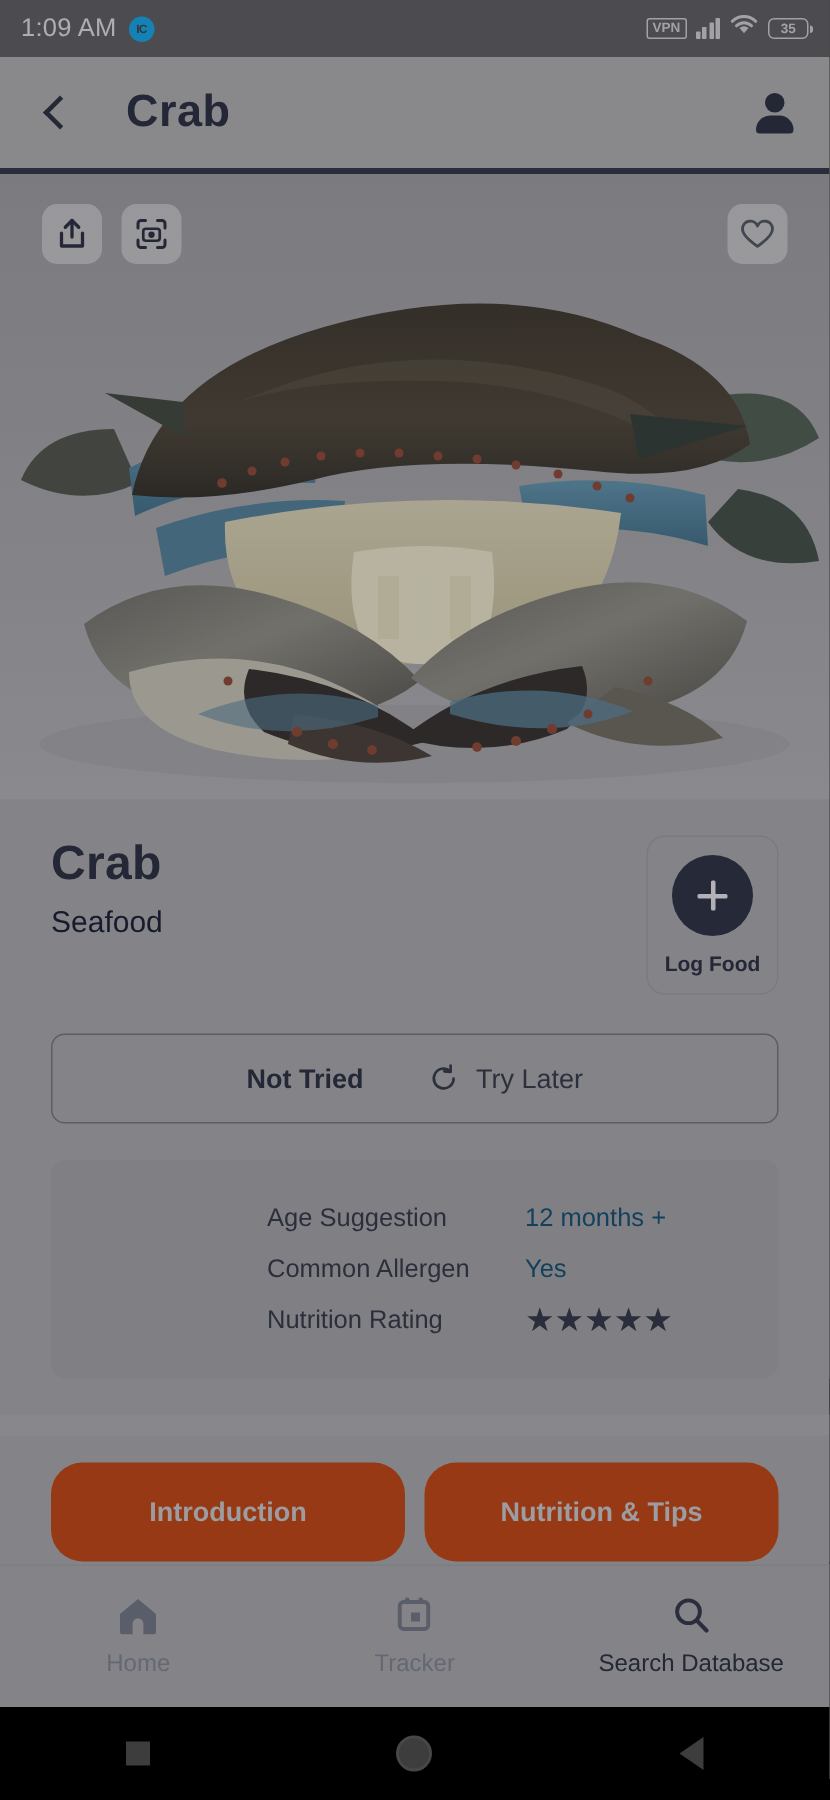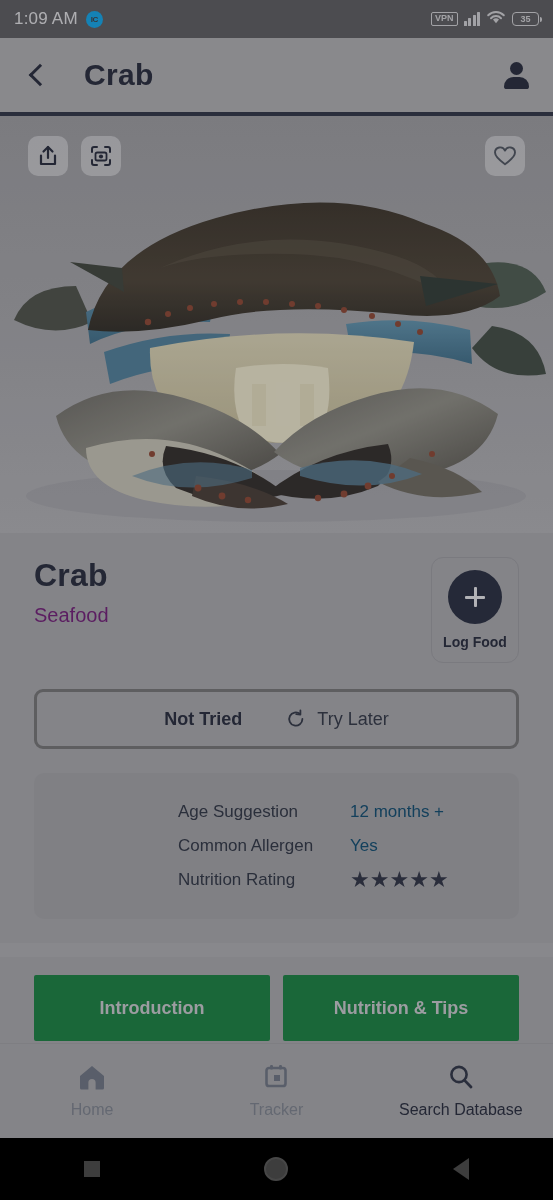--- a/index.html
+++ b/index.html
@@ -98,61 +98,61 @@
     display: flex; align-items: center; justify-content: center;
     cursor: pointer;
   }
   .icon-btn + .icon-btn { margin-left: 13px; }
   .icon-btn.heart { margin-left: auto; }
 
   
   .detail { background: #a8a8ab; padding: 24px 34px 0; }
   .title-row { display: flex; align-items: flex-start; }
   .food-title { font-size: 32px; font-weight: 700; color: #232838; letter-spacing:.2px; }
-  .food-cat { font-size: 20px; color: #701a75; margin-top: 10px; }
+  .food-cat { font-size: 20px; color: #0f172a; margin-top: 10px; }
   .log-food {
     margin-left: auto; width: 88px; padding: 12px 0 12px;
     border: 1px solid #9a9a9e; border-radius: 12px;
     display: flex; flex-direction: column; align-items: center; gap: 10px;
     cursor: pointer;
   }
   .plus-circle {
     width: 54px; height: 54px; border-radius: 50%;
     background: #242a3c; position: relative;
   }
   .plus-circle::before, .plus-circle::after {
     content:""; position:absolute; background:#e8e8ea; border-radius:1px;
   }
   .plus-circle::before { left:17px; top:25.5px; width:20px; height:3px; }
   .plus-circle::after  { left:25.5px; top:17px; width:3px; height:20px; }
   .log-label { font-size: 14px; font-weight: 700; color: #232838; }
 
   .status-box {
     margin-top: 26px; height: 60px;
-    border: 3px solid #737373; border-radius: 9px;
+    border: 1px solid #737373; border-radius: 9px;
     display: flex; align-items: center; justify-content: center; gap: 44px;
     cursor: pointer;
   }
   .st-nottried { font-size: 18px; font-weight: 700; color: #232838; }
   .st-trylater { font-size: 18px; color: #2e3442; display:flex; align-items:center; gap:11px; }
 
   .info-card {
     margin-top: 24px; background: #a3a3a6;
     border-radius: 10px; padding: 22px 0 22px 96px;
   }
   .info-row { display: flex; align-items: center; height: 34px; }
   .info-key { width: 172px; font-size: 17px; color: #2c3240; margin-left: 48px; }
   .info-val { font-size: 17px; color: #0c4a6e; }
   .stars { display: flex; gap: 4px; font-size: 22px; color: #2b3040; line-height: 1; }
 
   .divider-band { height: 14px; background: #aeaeb1; margin-top: 24px; }
 
   .tabs { display: flex; gap: 13px; padding: 18px 34px 0; background: #a8a8ab; }
   .tab {
-    flex: 1; height: 66px; border-radius: 2px; background: #15803d;
+    flex: 1; height: 66px; border-radius: 21px; background: #c2410c;
     display: flex; align-items: center; justify-content: center;
     font-size: 18px; font-weight: 600; color: #c9cacd; cursor: pointer;
   }
 
   
   .bottom-nav {
     position: absolute; left: 0; right: 0; bottom: 62px;
     height: 95px; background: #a8a8ab;
     display: flex; align-items: center; border-top: 1px solid #a0a0a3;
   }

